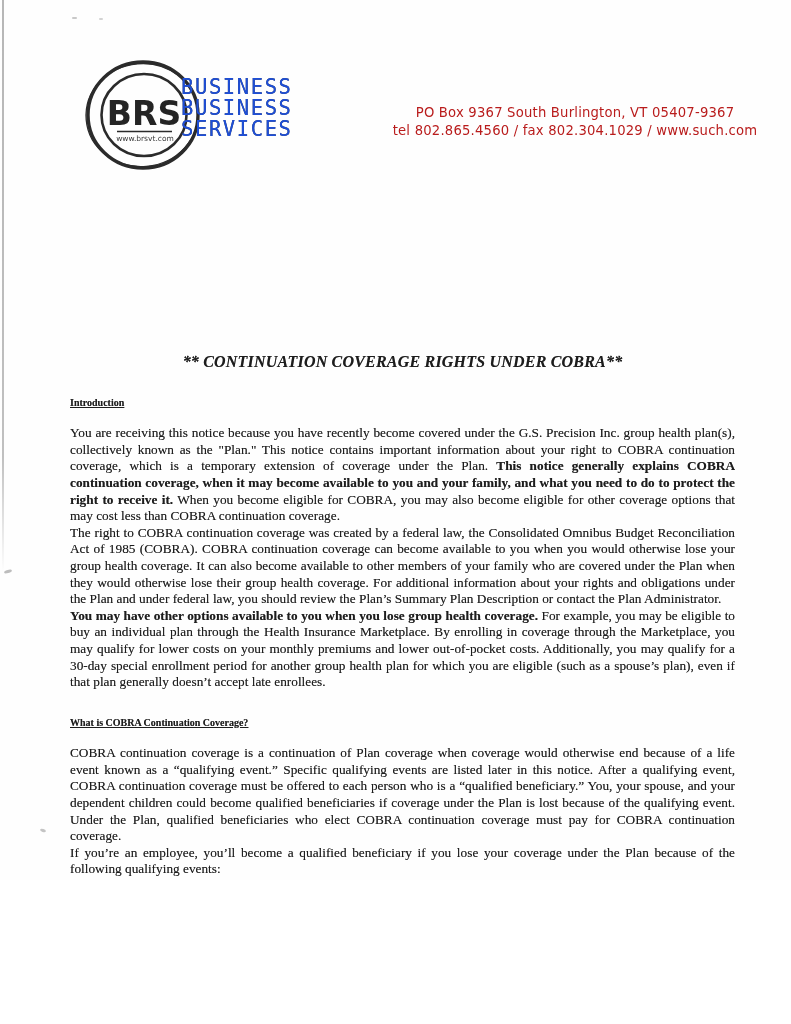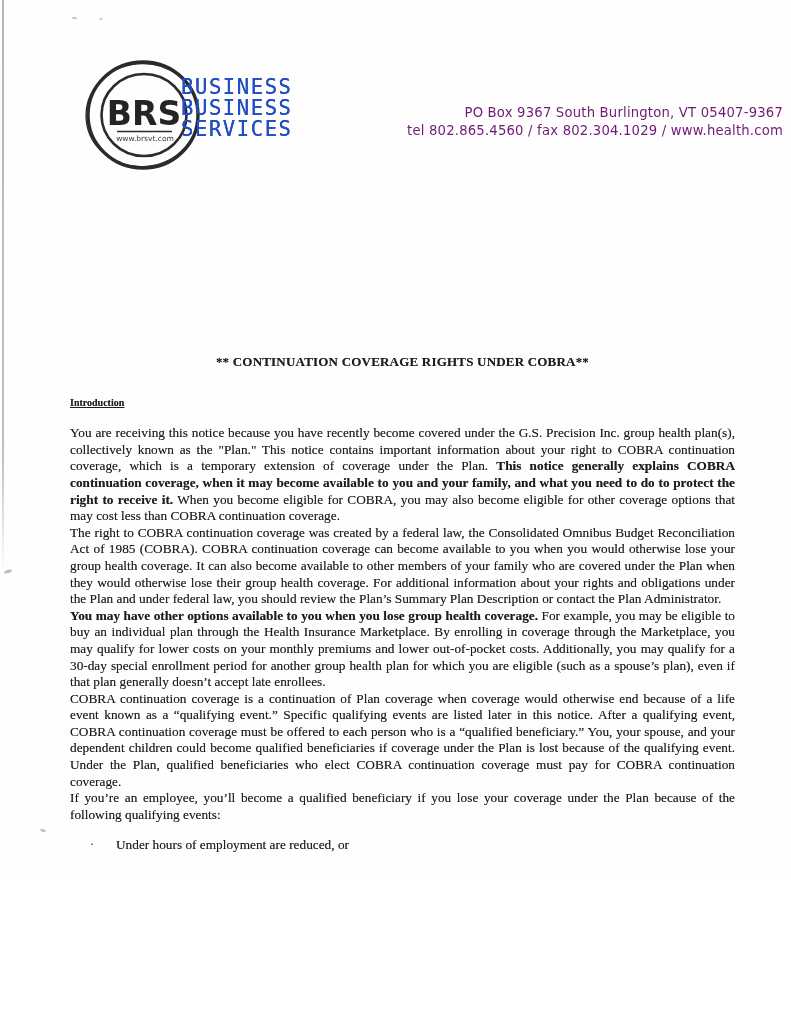--- a/index.html
+++ b/index.html
@@ -27,37 +27,37 @@
   
   .letterhead { position:absolute; left:0; top:0; width:791px; height:200px; }
   .logo { position:absolute; left:82px; top:58px; width:122px; height:116px; }
   .company-name {
     position:absolute; left:181px; top:77px;
     font-family:"DejaVu Sans Mono",monospace;
     font-size:20.5px; line-height:21px; letter-spacing:1.6px;
     color:#1d4ed8; text-shadow:0 0 0.5px #3a3a3a;
   }
   .address-block {
-    position:absolute; left:405px; top:104px; width:378px;
-    text-align:right;
+    position:absolute; left:386px; top:104px; width:378px;
+    text-align:center;
     font-family:"DejaVu Sans",sans-serif;
     font-size:13.2px; line-height:17.5px; letter-spacing:0.2px;
-    color:#701a75;
+    color:#b91c1c;
   }
 
   
   .content {
     position:absolute; left:70px; top:354px; width:665px;
     font-size:13.3px; line-height:16.6px;
     text-align:justify;
     text-shadow:0 0 0.3px rgba(20,20,20,0.5);
   }
   .doc-title {
     margin:0; text-align:center;
-    font-size:13px; font-weight:bold; letter-spacing:0.2px;
+    font-size:16px; font-weight:bold; letter-spacing:0.2px;font-style:italic;
   }
   .section-heading {
     margin:24px 0 0 0;
     font-size:10px; font-weight:bold;
     text-decoration:underline;
     text-align:left;
   }
   .para { margin:14px 0 0 0; }
   .para + .para { margin-top:0; }
   .bullet-list { margin:14px 0 0 0; padding:0; list-style:none; text-align:left; }
@@ -90,32 +90,33 @@
     </svg>
 
     <div class="company-name">
       <div>BUSINESS</div>
       <div>BUSINESS</div>
       <div>SERVICES</div>
     </div>
 
     <div class="address-block">
       <div>PO Box 9367 South Burlington, VT 05407-9367</div>
-      <div>tel 802.865.4560 / fax 802.304.1029 / www.health.com</div>
+      <div>tel 802.865.4560 / fax 802.304.1029 / www.such.com</div>
     </div>
   </div>
 
   <div class="content">
     <p class="doc-title">** CONTINUATION COVERAGE RIGHTS UNDER COBRA**</p>
 
     <h2 class="section-heading">Introduction</h2>
     <p class="para"><span>You are receiving this notice because you have recently become covered under the G.S. Precision Inc. group health plan(s), collectively known as the "Plan."  This notice contains important information about your right to COBRA continuation coverage, which is a temporary extension of coverage under the Plan.  </span><span style="font-weight: bold;">This notice generally explains COBRA continuation coverage, when it may become available to you and your family, and what you need to do to protect the right to receive it.</span><span>  When you become eligible for COBRA, you may also become eligible for other coverage options that may cost less than COBRA continuation coverage.</span></p>
     <p class="para"><span>The right to COBRA continuation coverage was created by a federal law, the Consolidated Omnibus Budget Reconciliation Act of 1985 (COBRA).  COBRA continuation coverage can become available to you when you would otherwise lose your group health coverage.  It can also become available to other members of your family who are covered under the Plan when they would otherwise lose their group health coverage.  For additional information about your rights and obligations under the Plan and under federal law, you should review the Plan’s Summary Plan Description or contact the Plan Administrator.</span></p>
     <p class="para"><span style="font-weight: bold;">You may have other options available to you when you lose group health coverage.</span><span>  For example, you may be eligible to buy an individual plan through the Health Insurance Marketplace.  By enrolling in coverage through the Marketplace, you may qualify for lower costs on your monthly premiums and lower out-of-pocket costs.  Additionally, you may qualify for a 30-day special enrollment period for another group health plan for which you are eligible (such as a spouse’s plan), even if that plan generally doesn’t accept late enrollees.</span></p>
 
+    <h2 class="section-heading">What is COBRA Continuation Coverage?</h2>
     <p class="para"><span>COBRA continuation coverage is a continuation of Plan coverage when coverage would otherwise end because of a life event known as a “qualifying event.”  Specific qualifying events are listed later in this notice.  After a qualifying event, COBRA continuation coverage must be offered to each person who is a “qualified beneficiary.”  You, your spouse, and your dependent children could become qualified beneficiaries if coverage under the Plan is lost because of the qualifying event.  Under the Plan, qualified beneficiaries who elect COBRA continuation coverage must pay for COBRA continuation coverage.</span></p>
     <p class="para"><span>If you’re an employee, you’ll become a qualified beneficiary if you lose your coverage under the Plan because of the following qualifying events:</span></p>
 
     <ul class="bullet-list">
         <li>Under hours of employment are reduced, or</li>
       </ul>
   </div>
 
 </div>
 

